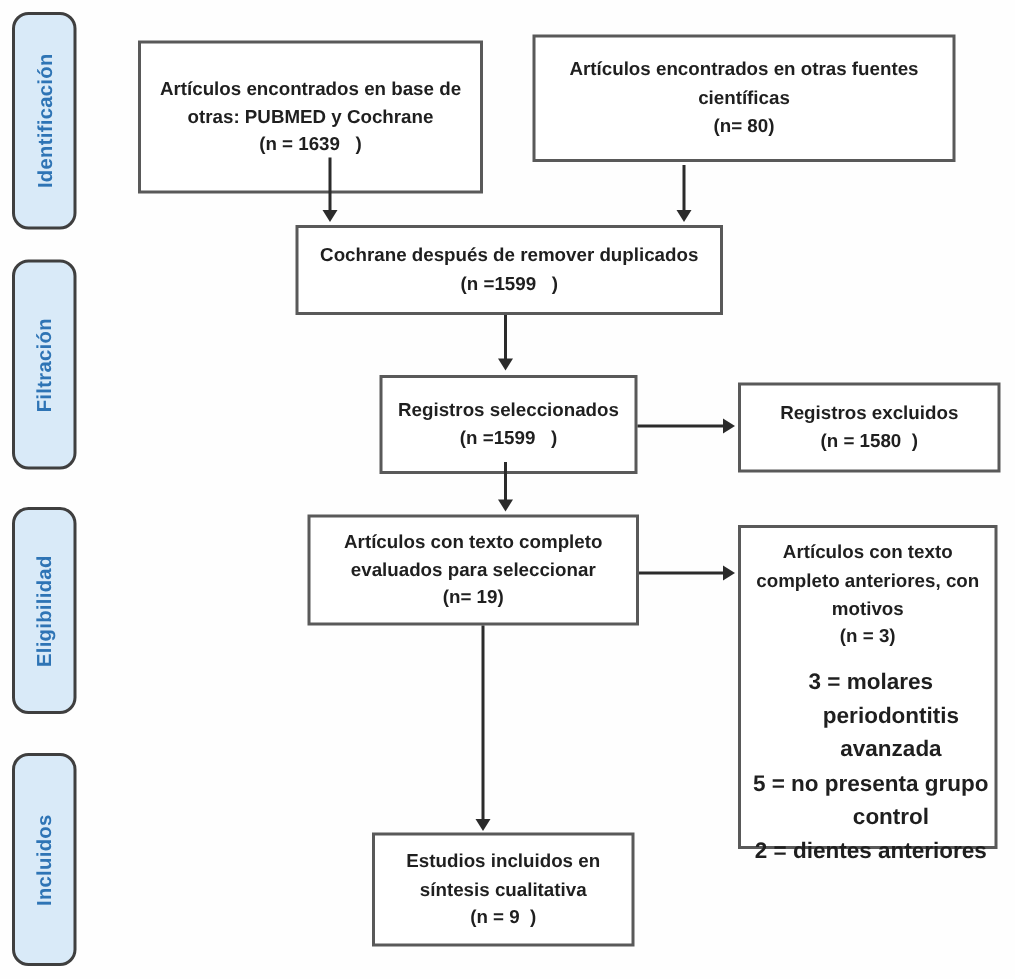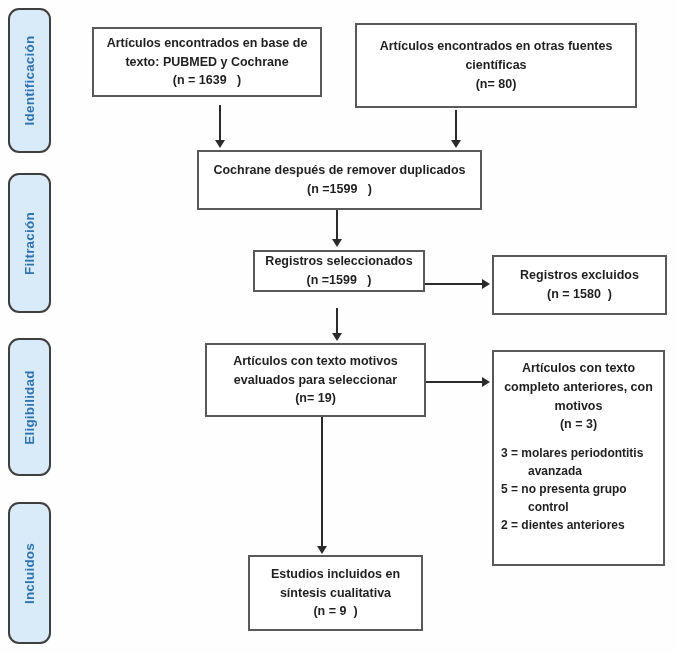--- a/index.html
+++ b/index.html
@@ -30,21 +30,21 @@
     display:flex; flex-direction:column; justify-content:center; align-items:center;
     text-align:center; color:#1f1f1f;
     font-size:12.5px; font-weight:600; line-height:1.5;
   }
   .node .line { white-space:pre; }
   .node--topalign { justify-content:flex-start; padding-top:7px; }
   .reasons {
     margin-top:10px; width:100%; box-sizing:border-box;
     text-align:left; padding:0 3px 0 7px;
   }
-  .reason { padding-left:27px; text-indent:-27px; line-height:1.5; font-size:12px; }
+  .reason { padding-left:27px; text-indent:-27px; line-height:1.5; font-size:15px;text-align:center; }
   
   .arrow-v { position:absolute; width:2px; background:var(--arrow, #2b2b2b); }
   .arrow-v::after {
     content:""; position:absolute; bottom:-7px; left:50%; transform:translateX(-50%);
     border:5px solid transparent; border-bottom:0;
     border-top:8px solid var(--arrow, #2b2b2b);
   }
   .arrow-h { position:absolute; height:2px; background:var(--arrow, #2b2b2b); }
   .arrow-h::after {
     content:""; position:absolute; right:-7px; top:50%; transform:translateY(-50%);
@@ -63,49 +63,49 @@
   <div class="stage" style="top:173px;height:140px">
     <span class="stage-label">Filtración</span>
   </div>
   <div class="stage" style="top:338px;height:138px">
     <span class="stage-label">Eligibilidad</span>
   </div>
   <div class="stage" style="top:502px;height:142px">
     <span class="stage-label">Incluidos</span>
   </div>
 
-  <div class="node" style="left:92px;top:27px;width:230px;height:70px">
+  <div class="node" style="left:92px;top:27px;width:230px;height:102px">
     <div class="line">Artículos encontrados en base de</div>
-    <div class="line">texto: PUBMED y Cochrane</div>
+    <div class="line">otras: PUBMED y Cochrane</div>
     <div class="line">(n = 1639   )</div>
   </div>
 
   <div class="node" style="left:355px;top:23px;width:282px;height:85px">
     <div class="line">Artículos encontrados en otras fuentes</div>
     <div class="line">científicas</div>
     <div class="line">(n= 80)</div>
   </div>
 
   <div class="node" style="left:197px;top:150px;width:285px;height:60px">
     <div class="line">Cochrane después de remover duplicados</div>
     <div class="line">(n =1599   )</div>
   </div>
 
-  <div class="node" style="left:253px;top:250px;width:172px;height:42px">
+  <div class="node" style="left:253px;top:250px;width:172px;height:66px">
     <div class="line">Registros seleccionados</div>
     <div class="line">(n =1599   )</div>
   </div>
 
   <div class="node" style="left:492px;top:255px;width:175px;height:60px">
     <div class="line">Registros excluidos</div>
     <div class="line">(n = 1580  )</div>
   </div>
 
   <div class="node" style="left:205px;top:343px;width:221px;height:74px">
-    <div class="line">Artículos con texto motivos</div>
+    <div class="line">Artículos con texto completo</div>
     <div class="line">evaluados para seleccionar</div>
     <div class="line">(n= 19)</div>
   </div>
 
   <div class="node node--topalign" style="left:492px;top:350px;width:173px;height:216px">
     <div class="line">Artículos con texto</div>
     <div class="line">completo anteriores, con</div>
     <div class="line">motivos</div>
     <div class="line">(n = 3)</div>
     <div class="reasons">

